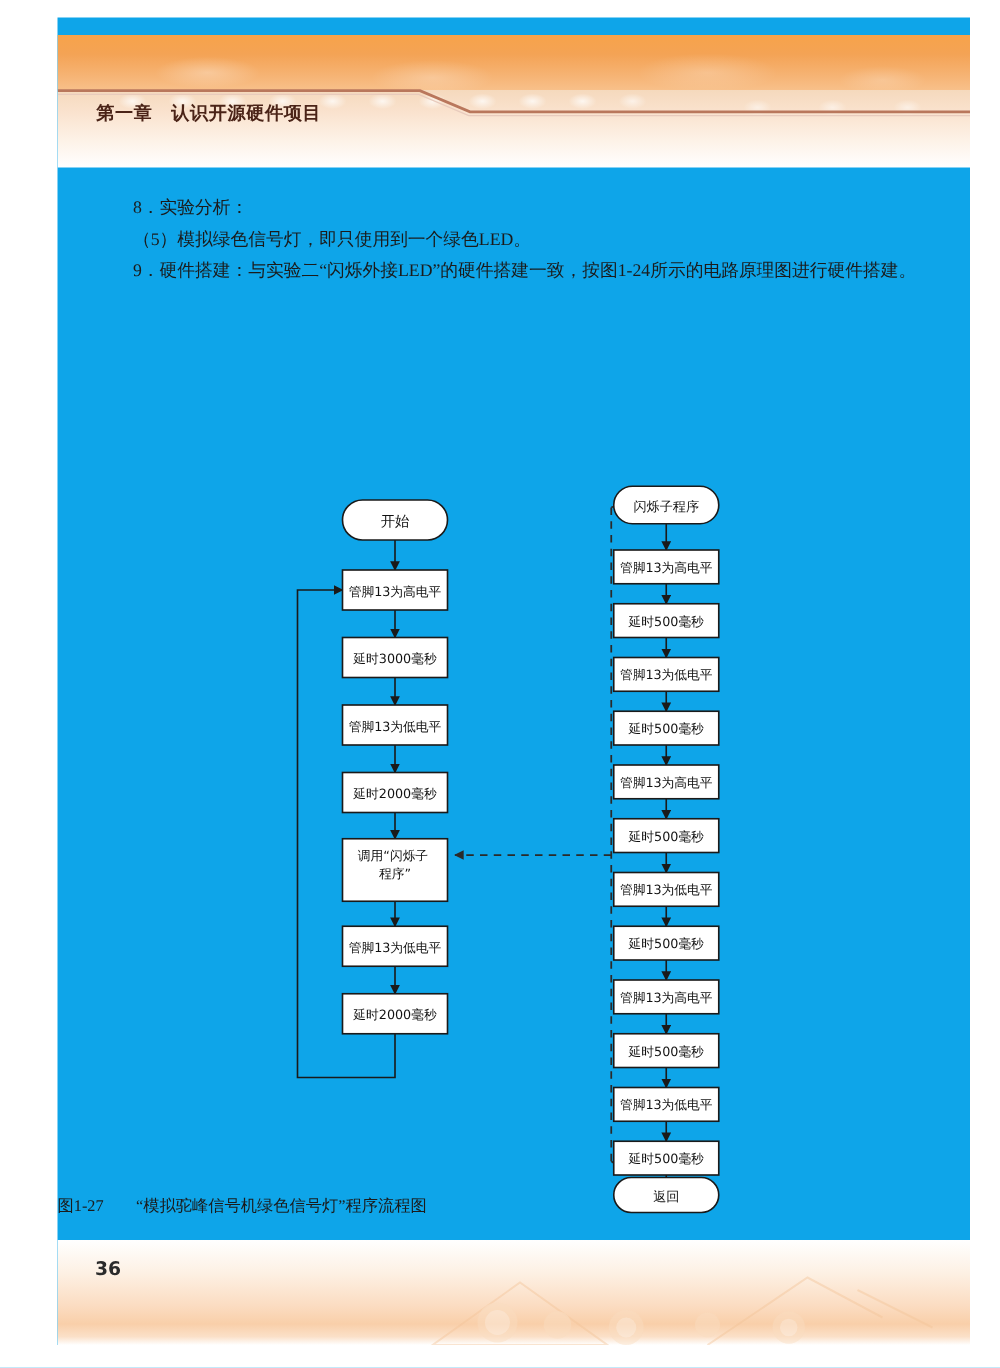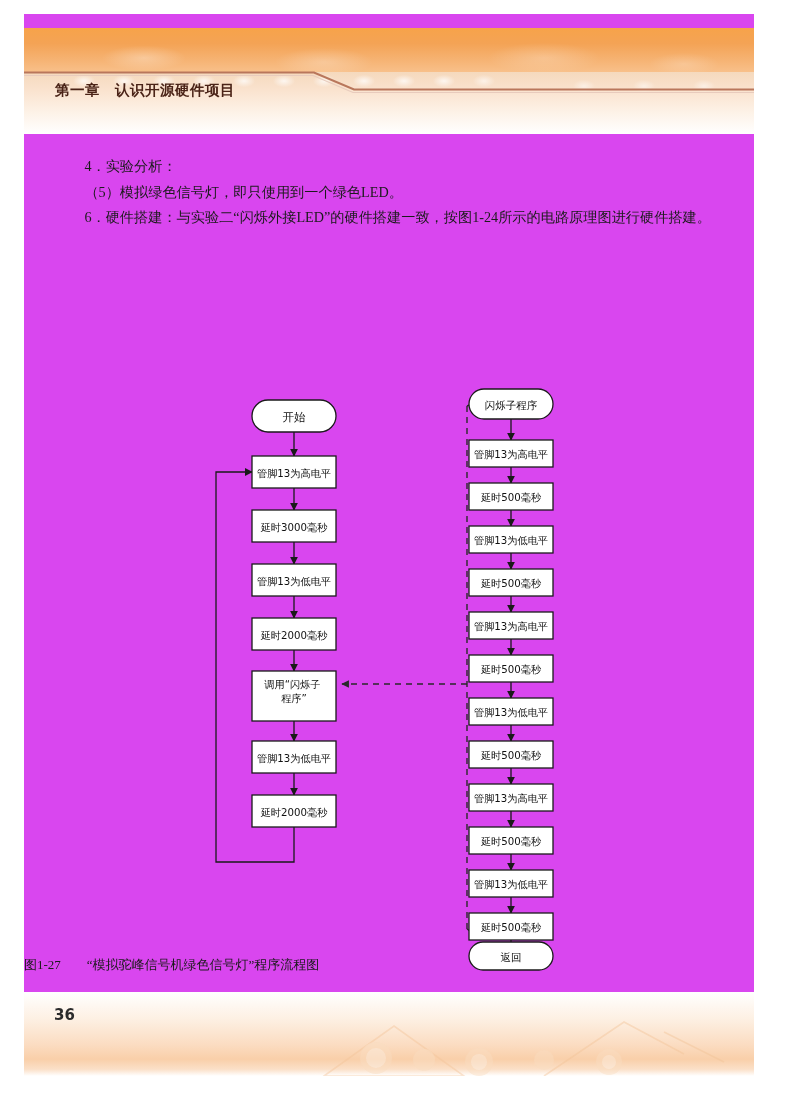--- a/index.html
+++ b/index.html
@@ -12,25 +12,25 @@
     width: 800px;
     height: 1094px;
     position: relative;
     overflow: hidden;
     font-family: "Liberation Serif", "DejaVu Serif", serif;
   }
 
   
   #page {
     position: absolute;
-    left: 24px;
+    left: 46px;
     top: 14px;
     width: 730px;
     height: 1062px;
-    background: #d946ef;
+    background: #0ea5e9;
     overflow: hidden;
   }
 
   
   #header-band {
     position: absolute;
     left: 0;
     top: 14px;
     width: 730px;
     height: 44px;
@@ -168,23 +168,23 @@
 
   <svg id="header-rule" viewBox="0 0 730 106">
 
     <path d="M0,44.5 L290,44.5 L330,61.5 L730,61.5" fill="none" stroke="#b9775c" stroke-width="2.2"></path>
     <path d="M0,47.5 L289,47.5 L329,64.5 L730,64.5" fill="none" stroke="#e8cbbd" stroke-width="1.1"></path>
   </svg>
 
   <div id="chapter-title">第一章　认识开源硬件项目</div>
 
   <div id="body-copy">
-    <p>4．实验分析：</p>
+    <p>8．实验分析：</p>
     <p>（5）模拟绿色信号灯，即只使用到一个绿色LED。</p>
-    <p>6．硬件搭建：与实验二“闪烁外接LED”的硬件搭建一致，按图1-24所示的电路原理图进行硬件搭建。</p>
+    <p>9．硬件搭建：与实验二“闪烁外接LED”的硬件搭建一致，按图1-24所示的电路原理图进行硬件搭建。</p>
   </div>
 
   <div id="flow">
     <svg id="flow-svg" width="730" height="570" viewBox="0 0 730 570">
       <defs>
         <marker id="arrow" viewBox="0 0 10 10" refX="9" refY="5" markerWidth="6" markerHeight="6" orient="auto-start-reverse">
           <path d="M 0 0 L 10 5 L 0 10 z" fill="#1a1a1a"></path>
         </marker>
         <marker id="arrow-d" viewBox="0 0 10 10" refX="9" refY="5" markerWidth="5.5" markerHeight="5.5" orient="auto-start-reverse">
           <path d="M 0 0 L 10 5 L 0 10 z" fill="#2a2a2a"></path>

